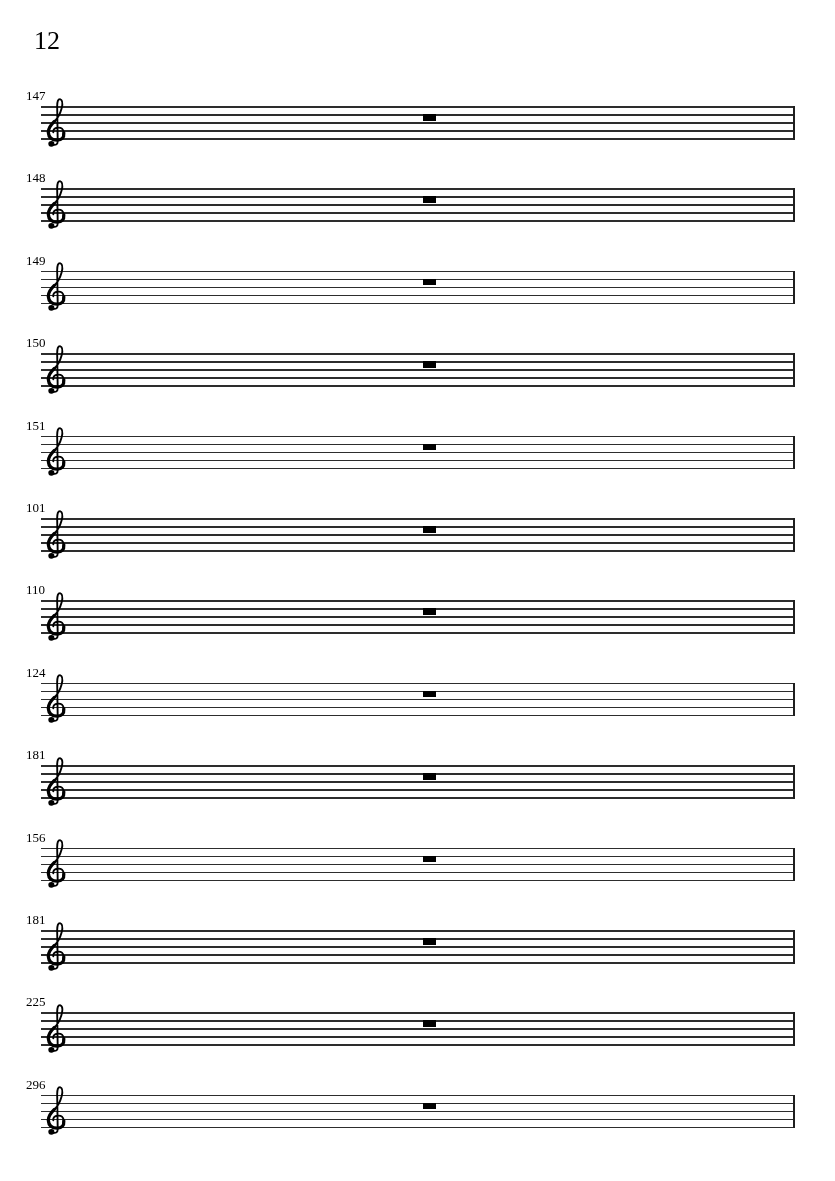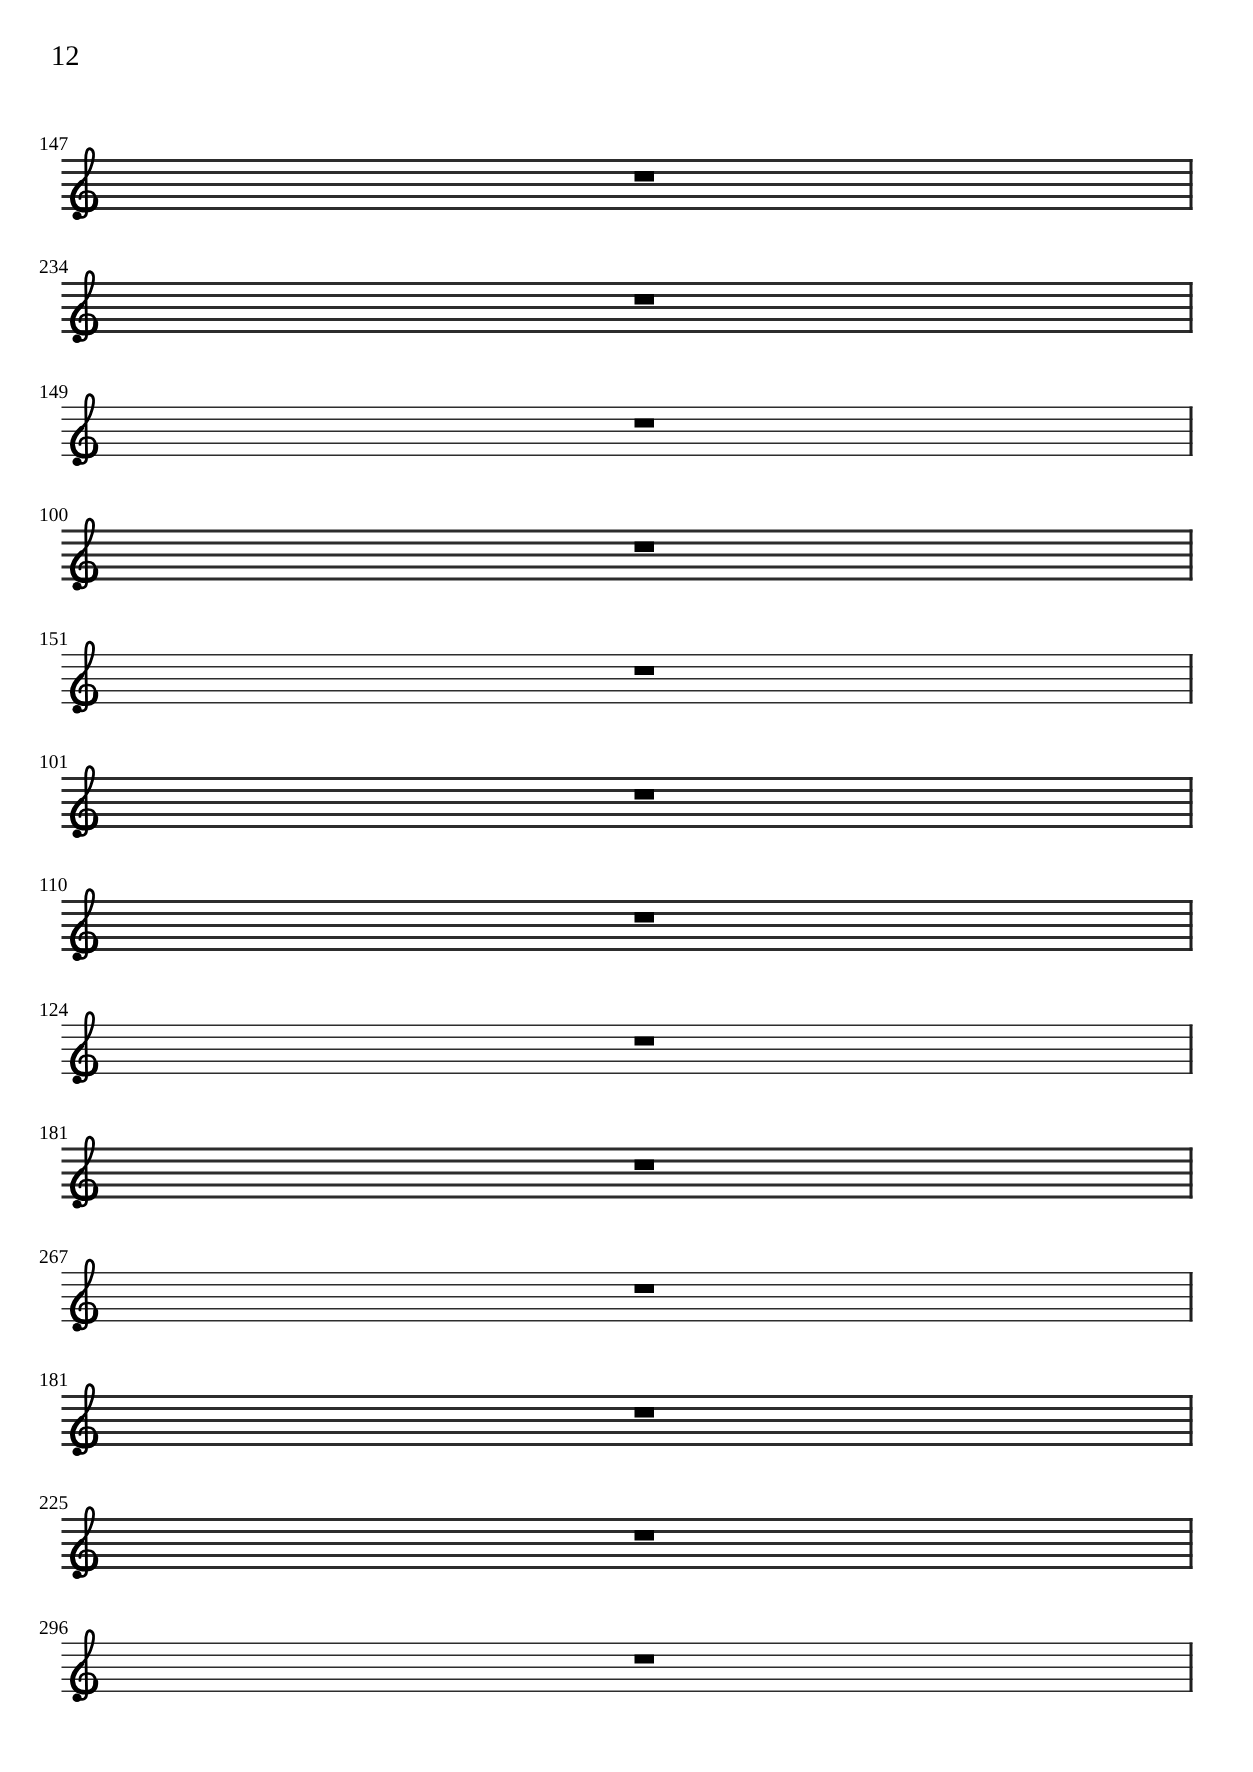--- a/index.html
+++ b/index.html
@@ -12,21 +12,21 @@
     background: #ffffff;
     position: relative;
     font-family: "Liberation Serif", "DejaVu Serif", serif;
     color: #000000;
     overflow: hidden;
   }
   .page-number {
     position: absolute;
     left: 34px;
     top: 28px;
-    font-size: 19px;
+    font-size: 26px;
     line-height: 1;
   }
   .system {
     position: absolute;
     left: 0;
     width: 835px;
     height: 0;
     overflow: visible;
   }
   .measure-number {
@@ -97,21 +97,21 @@
     <svg class="clef" viewBox="0 0 38 100" preserveAspectRatio="none" aria-hidden="true">
       <path class="clef-main" d="M 12 91 Q 23 95 23 85 L 22 18 Q 22 4 27 4 Q 34 6 30 22 Q 26 38 17 47 Q 6 58 6 68 Q 7 83 22 83 Q 35 83 34 69 Q 33 58 23 59 Q 14 60 15 68"></path>
       <path class="clef-bowl" d="M 17 47 Q 6 58 6 68 Q 7 83 22 83 Q 35 83 34 69"></path>
       <circle class="clef-blob" cx="11.5" cy="90" r="5.5"></circle>
     </svg>
     <div class="whole-rest"></div>
     <div class="barline"></div>
   </div>
 
   <div class="system" style="top: 188.4px;">
-    <div class="measure-number">234</div>
+    <div class="measure-number">148</div>
     <div class="staff-line l0"></div>
     <div class="staff-line l1"></div>
     <div class="staff-line l2"></div>
     <div class="staff-line l3"></div>
     <div class="staff-line l4"></div>
     <svg class="clef" viewBox="0 0 38 100" preserveAspectRatio="none" aria-hidden="true">
       <path class="clef-main" d="M 12 91 Q 23 95 23 85 L 22 18 Q 22 4 27 4 Q 34 6 30 22 Q 26 38 17 47 Q 6 58 6 68 Q 7 83 22 83 Q 35 83 34 69 Q 33 58 23 59 Q 14 60 15 68"></path>
       <path class="clef-bowl" d="M 17 47 Q 6 58 6 68 Q 7 83 22 83 Q 35 83 34 69"></path>
       <circle class="clef-blob" cx="11.5" cy="90" r="5.5"></circle>
     </svg>
@@ -129,21 +129,21 @@
     <svg class="clef" viewBox="0 0 38 100" preserveAspectRatio="none" aria-hidden="true">
       <path class="clef-main" d="M 12 91 Q 23 95 23 85 L 22 18 Q 22 4 27 4 Q 34 6 30 22 Q 26 38 17 47 Q 6 58 6 68 Q 7 83 22 83 Q 35 83 34 69 Q 33 58 23 59 Q 14 60 15 68"></path>
       <path class="clef-bowl" d="M 17 47 Q 6 58 6 68 Q 7 83 22 83 Q 35 83 34 69"></path>
       <circle class="clef-blob" cx="11.5" cy="90" r="5.5"></circle>
     </svg>
     <div class="whole-rest"></div>
     <div class="barline"></div>
   </div>
 
   <div class="system" style="top: 353.2px;">
-    <div class="measure-number">100</div>
+    <div class="measure-number">150</div>
     <div class="staff-line l0"></div>
     <div class="staff-line l1"></div>
     <div class="staff-line l2"></div>
     <div class="staff-line l3"></div>
     <div class="staff-line l4"></div>
     <svg class="clef" viewBox="0 0 38 100" preserveAspectRatio="none" aria-hidden="true">
       <path class="clef-main" d="M 12 91 Q 23 95 23 85 L 22 18 Q 22 4 27 4 Q 34 6 30 22 Q 26 38 17 47 Q 6 58 6 68 Q 7 83 22 83 Q 35 83 34 69 Q 33 58 23 59 Q 14 60 15 68"></path>
       <path class="clef-bowl" d="M 17 47 Q 6 58 6 68 Q 7 83 22 83 Q 35 83 34 69"></path>
       <circle class="clef-blob" cx="11.5" cy="90" r="5.5"></circle>
     </svg>
@@ -225,21 +225,21 @@
     <svg class="clef" viewBox="0 0 38 100" preserveAspectRatio="none" aria-hidden="true">
       <path class="clef-main" d="M 12 91 Q 23 95 23 85 L 22 18 Q 22 4 27 4 Q 34 6 30 22 Q 26 38 17 47 Q 6 58 6 68 Q 7 83 22 83 Q 35 83 34 69 Q 33 58 23 59 Q 14 60 15 68"></path>
       <path class="clef-bowl" d="M 17 47 Q 6 58 6 68 Q 7 83 22 83 Q 35 83 34 69"></path>
       <circle class="clef-blob" cx="11.5" cy="90" r="5.5"></circle>
     </svg>
     <div class="whole-rest"></div>
     <div class="barline"></div>
   </div>
 
   <div class="system" style="top: 847.6px;">
-    <div class="measure-number">267</div>
+    <div class="measure-number">156</div>
     <div class="staff-line l0"></div>
     <div class="staff-line l1"></div>
     <div class="staff-line l2"></div>
     <div class="staff-line l3"></div>
     <div class="staff-line l4"></div>
     <svg class="clef" viewBox="0 0 38 100" preserveAspectRatio="none" aria-hidden="true">
       <path class="clef-main" d="M 12 91 Q 23 95 23 85 L 22 18 Q 22 4 27 4 Q 34 6 30 22 Q 26 38 17 47 Q 6 58 6 68 Q 7 83 22 83 Q 35 83 34 69 Q 33 58 23 59 Q 14 60 15 68"></path>
       <path class="clef-bowl" d="M 17 47 Q 6 58 6 68 Q 7 83 22 83 Q 35 83 34 69"></path>
       <circle class="clef-blob" cx="11.5" cy="90" r="5.5"></circle>
     </svg>

